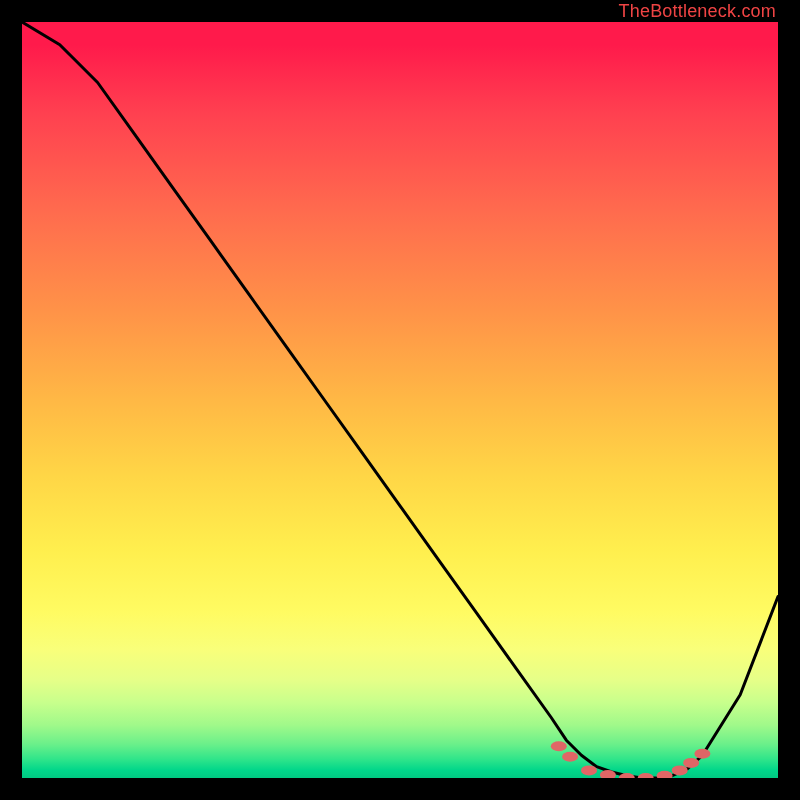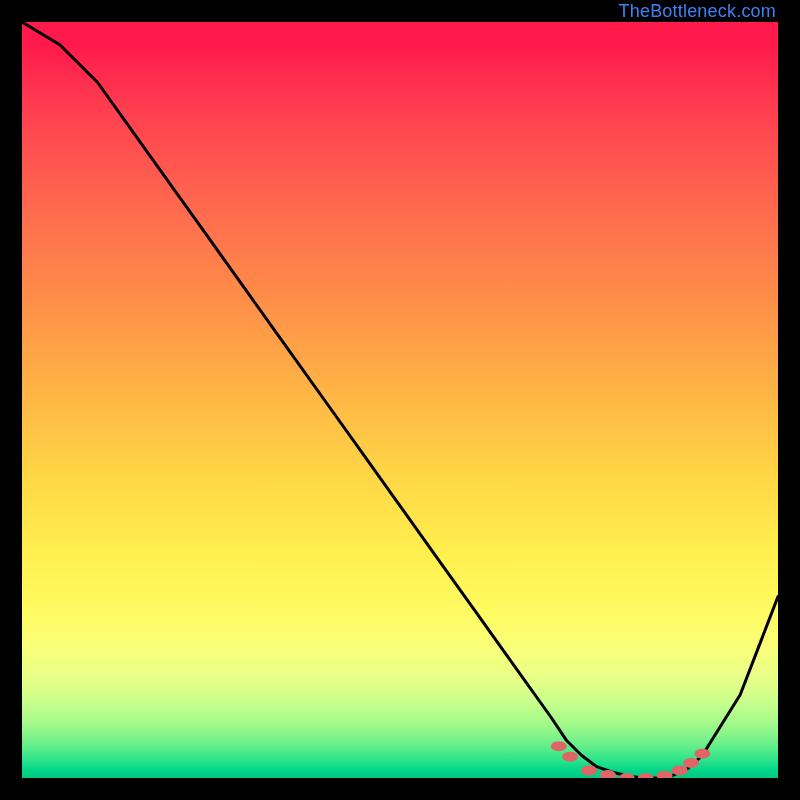--- a/index.html
+++ b/index.html
@@ -53,21 +53,21 @@
   .curve-svg {
     position: absolute;
     inset: 0;
   }
   .attribution {
     position: absolute;
     top: 1px;
     right: 24px;
     font-family: Arial, Helvetica, sans-serif;
     font-size: 18px;
-    color: #3b82f6;
+    color: #ef4444;
     letter-spacing: 0.2px;
     margin-left: 44px;
   }
 </style>
 </head>
 <body>
 
 <div class="frame">
 
   <div class="plot-area">

